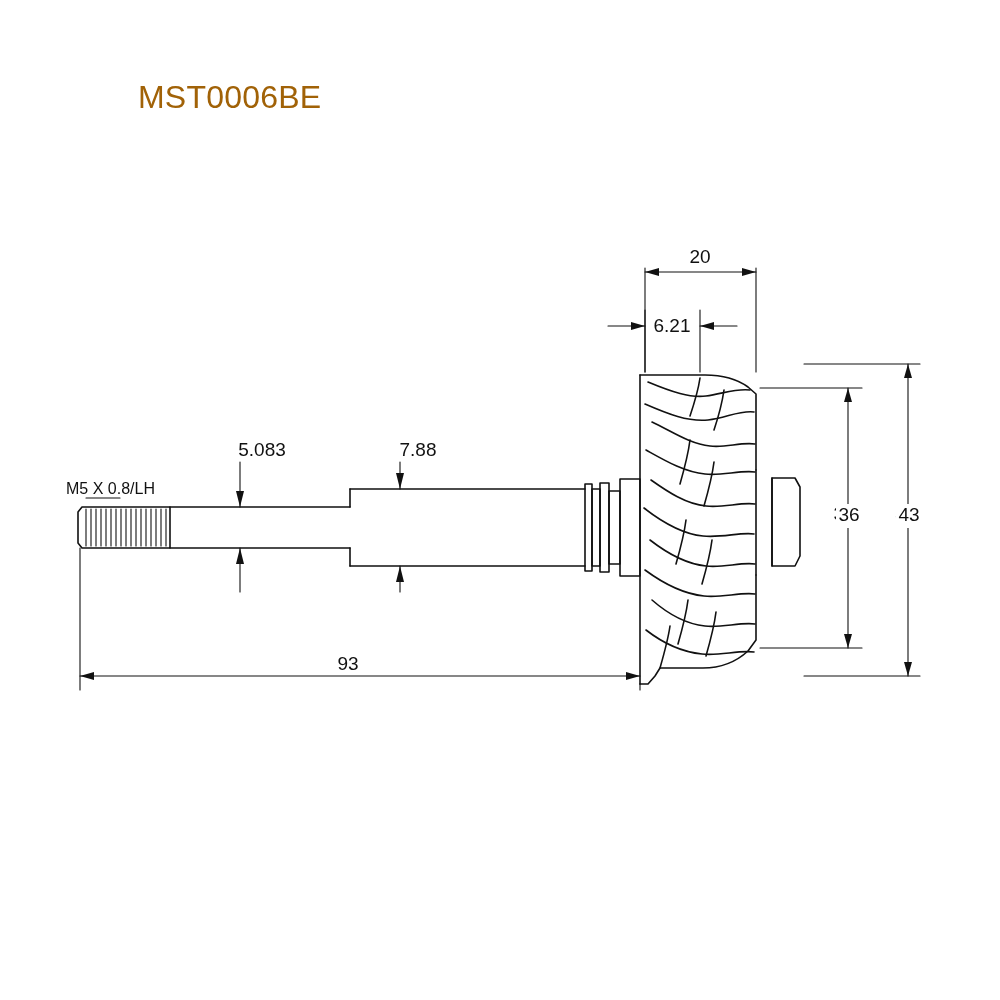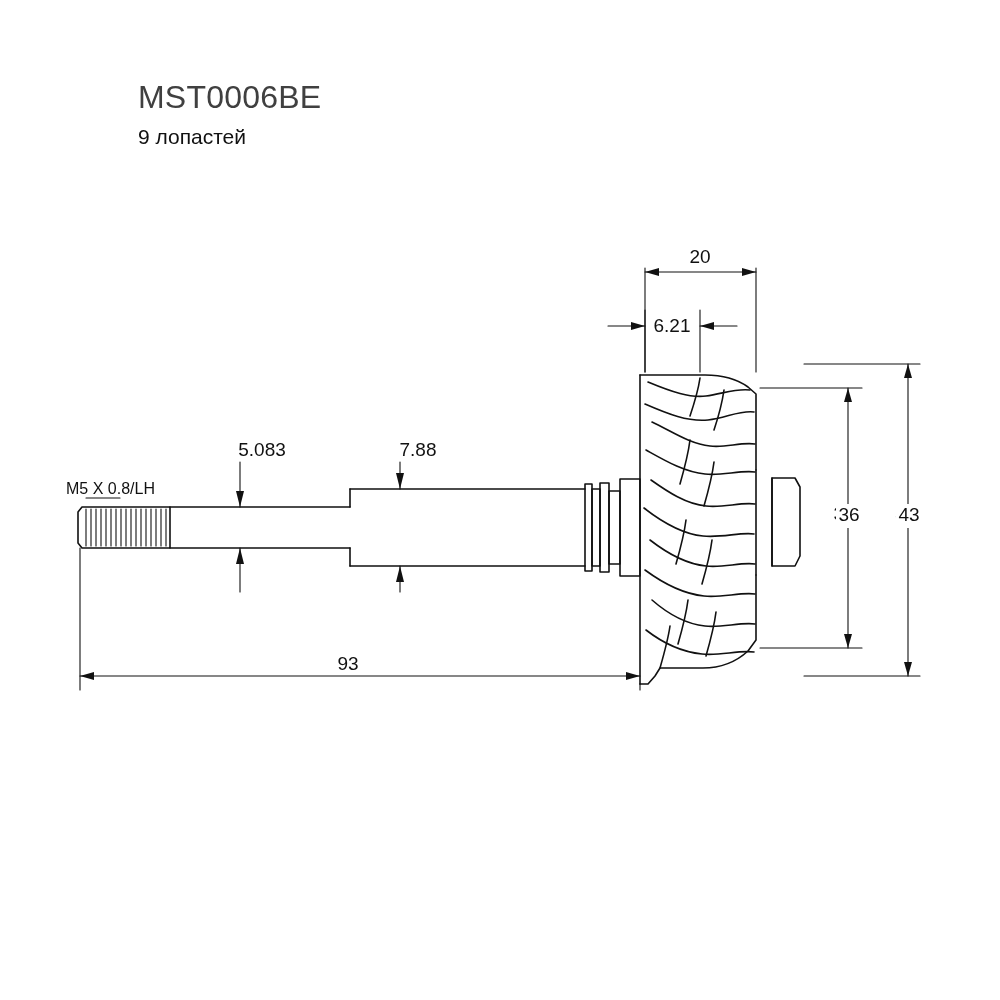--- a/index.html
+++ b/index.html
@@ -22,21 +22,21 @@
   }
   .title-block {
     position: absolute;
     left: 138px;
     top: 78px;
   }
   .part-number {
     font-size: 32px;
     line-height: 38px;
     letter-spacing: 0.2px;
-    color: #404040;
+    color: #a16207;
     white-space: nowrap;
   }
   .part-subtitle {
     font-size: 21px;
     line-height: 26px;
     margin-top: 8px;
     color: #111111;
     white-space: nowrap;
   }
   svg.cad {
@@ -57,21 +57,20 @@
     fill: #111111;
   }
 </style>
 </head>
 <body>
 
 <div id="drawing-root">
 
   <div class="title-block">
     <div class="part-number">MST0006BE</div>
-    <div class="part-subtitle">9 лопастей</div>
   </div>
 
   <svg class="cad" viewBox="0 0 1000 1000">
     <g fill="none" stroke="#111111" stroke-width="1.6" stroke-linejoin="round" stroke-linecap="round">
 
       <g>
 
         <path d="M78 512 L78 543 L82 548 L170 548 L170 507 L82 507 Z"></path>
 
         <g stroke-width="1.1">

